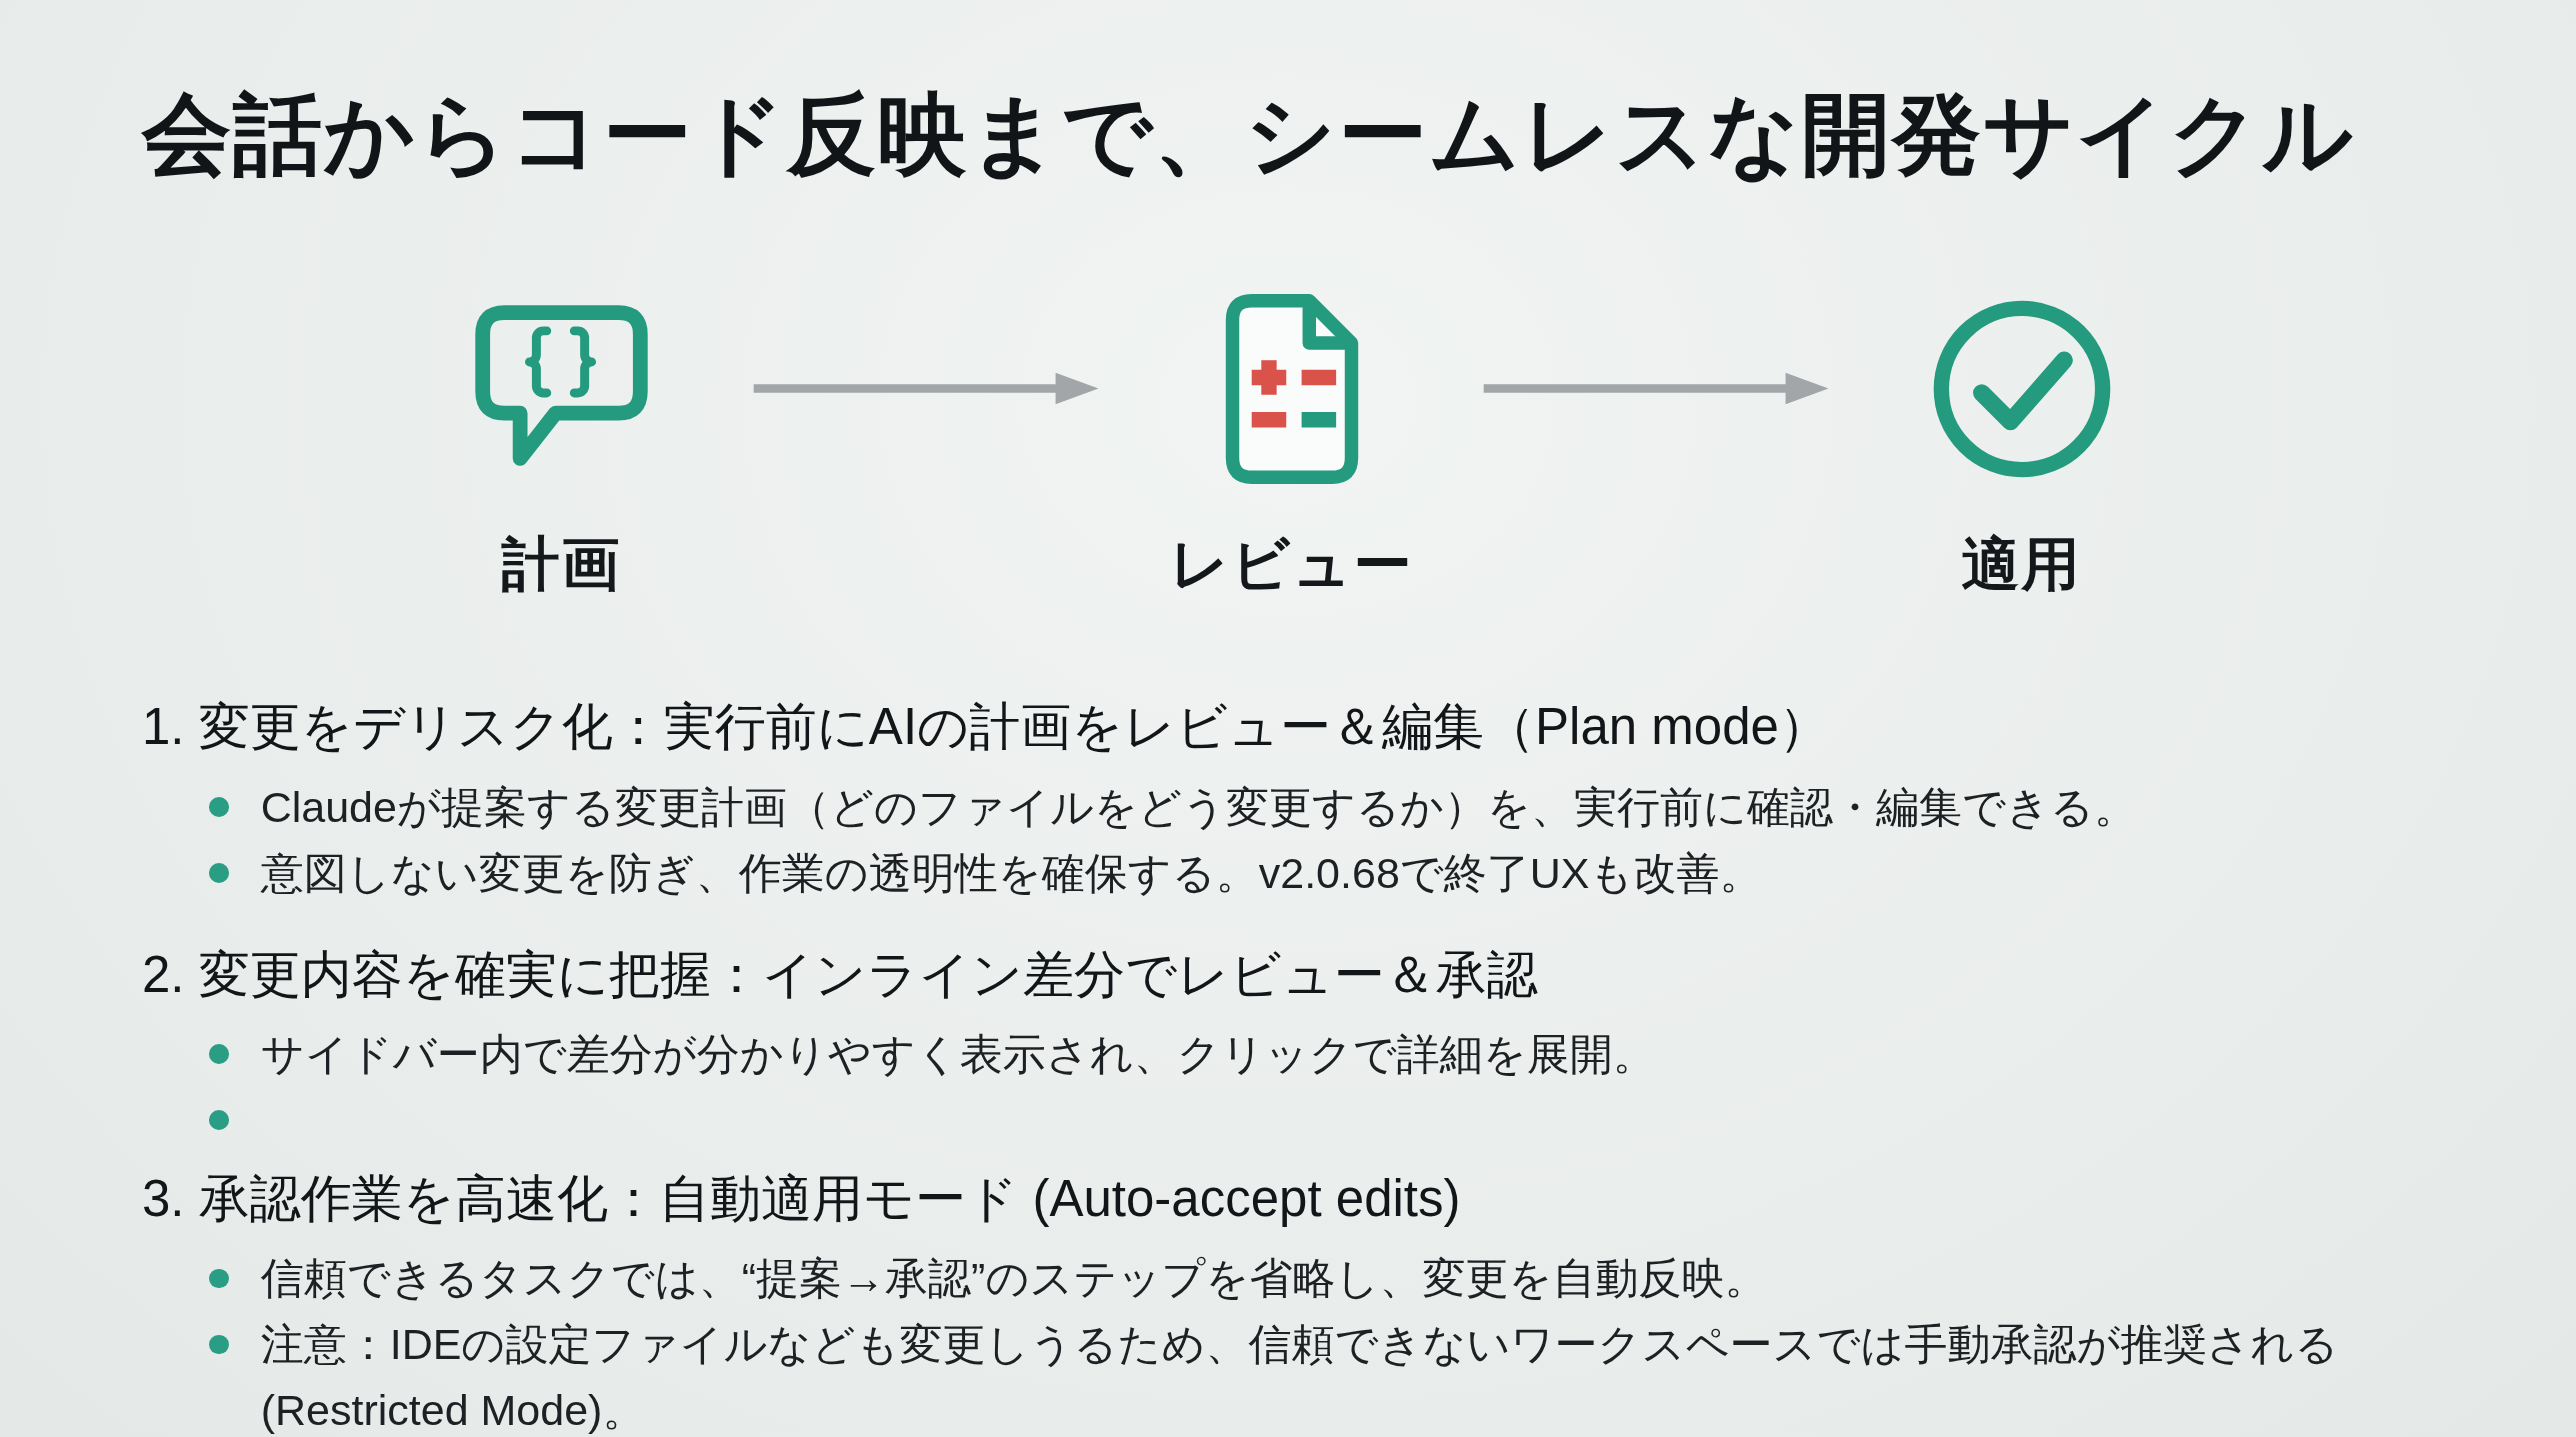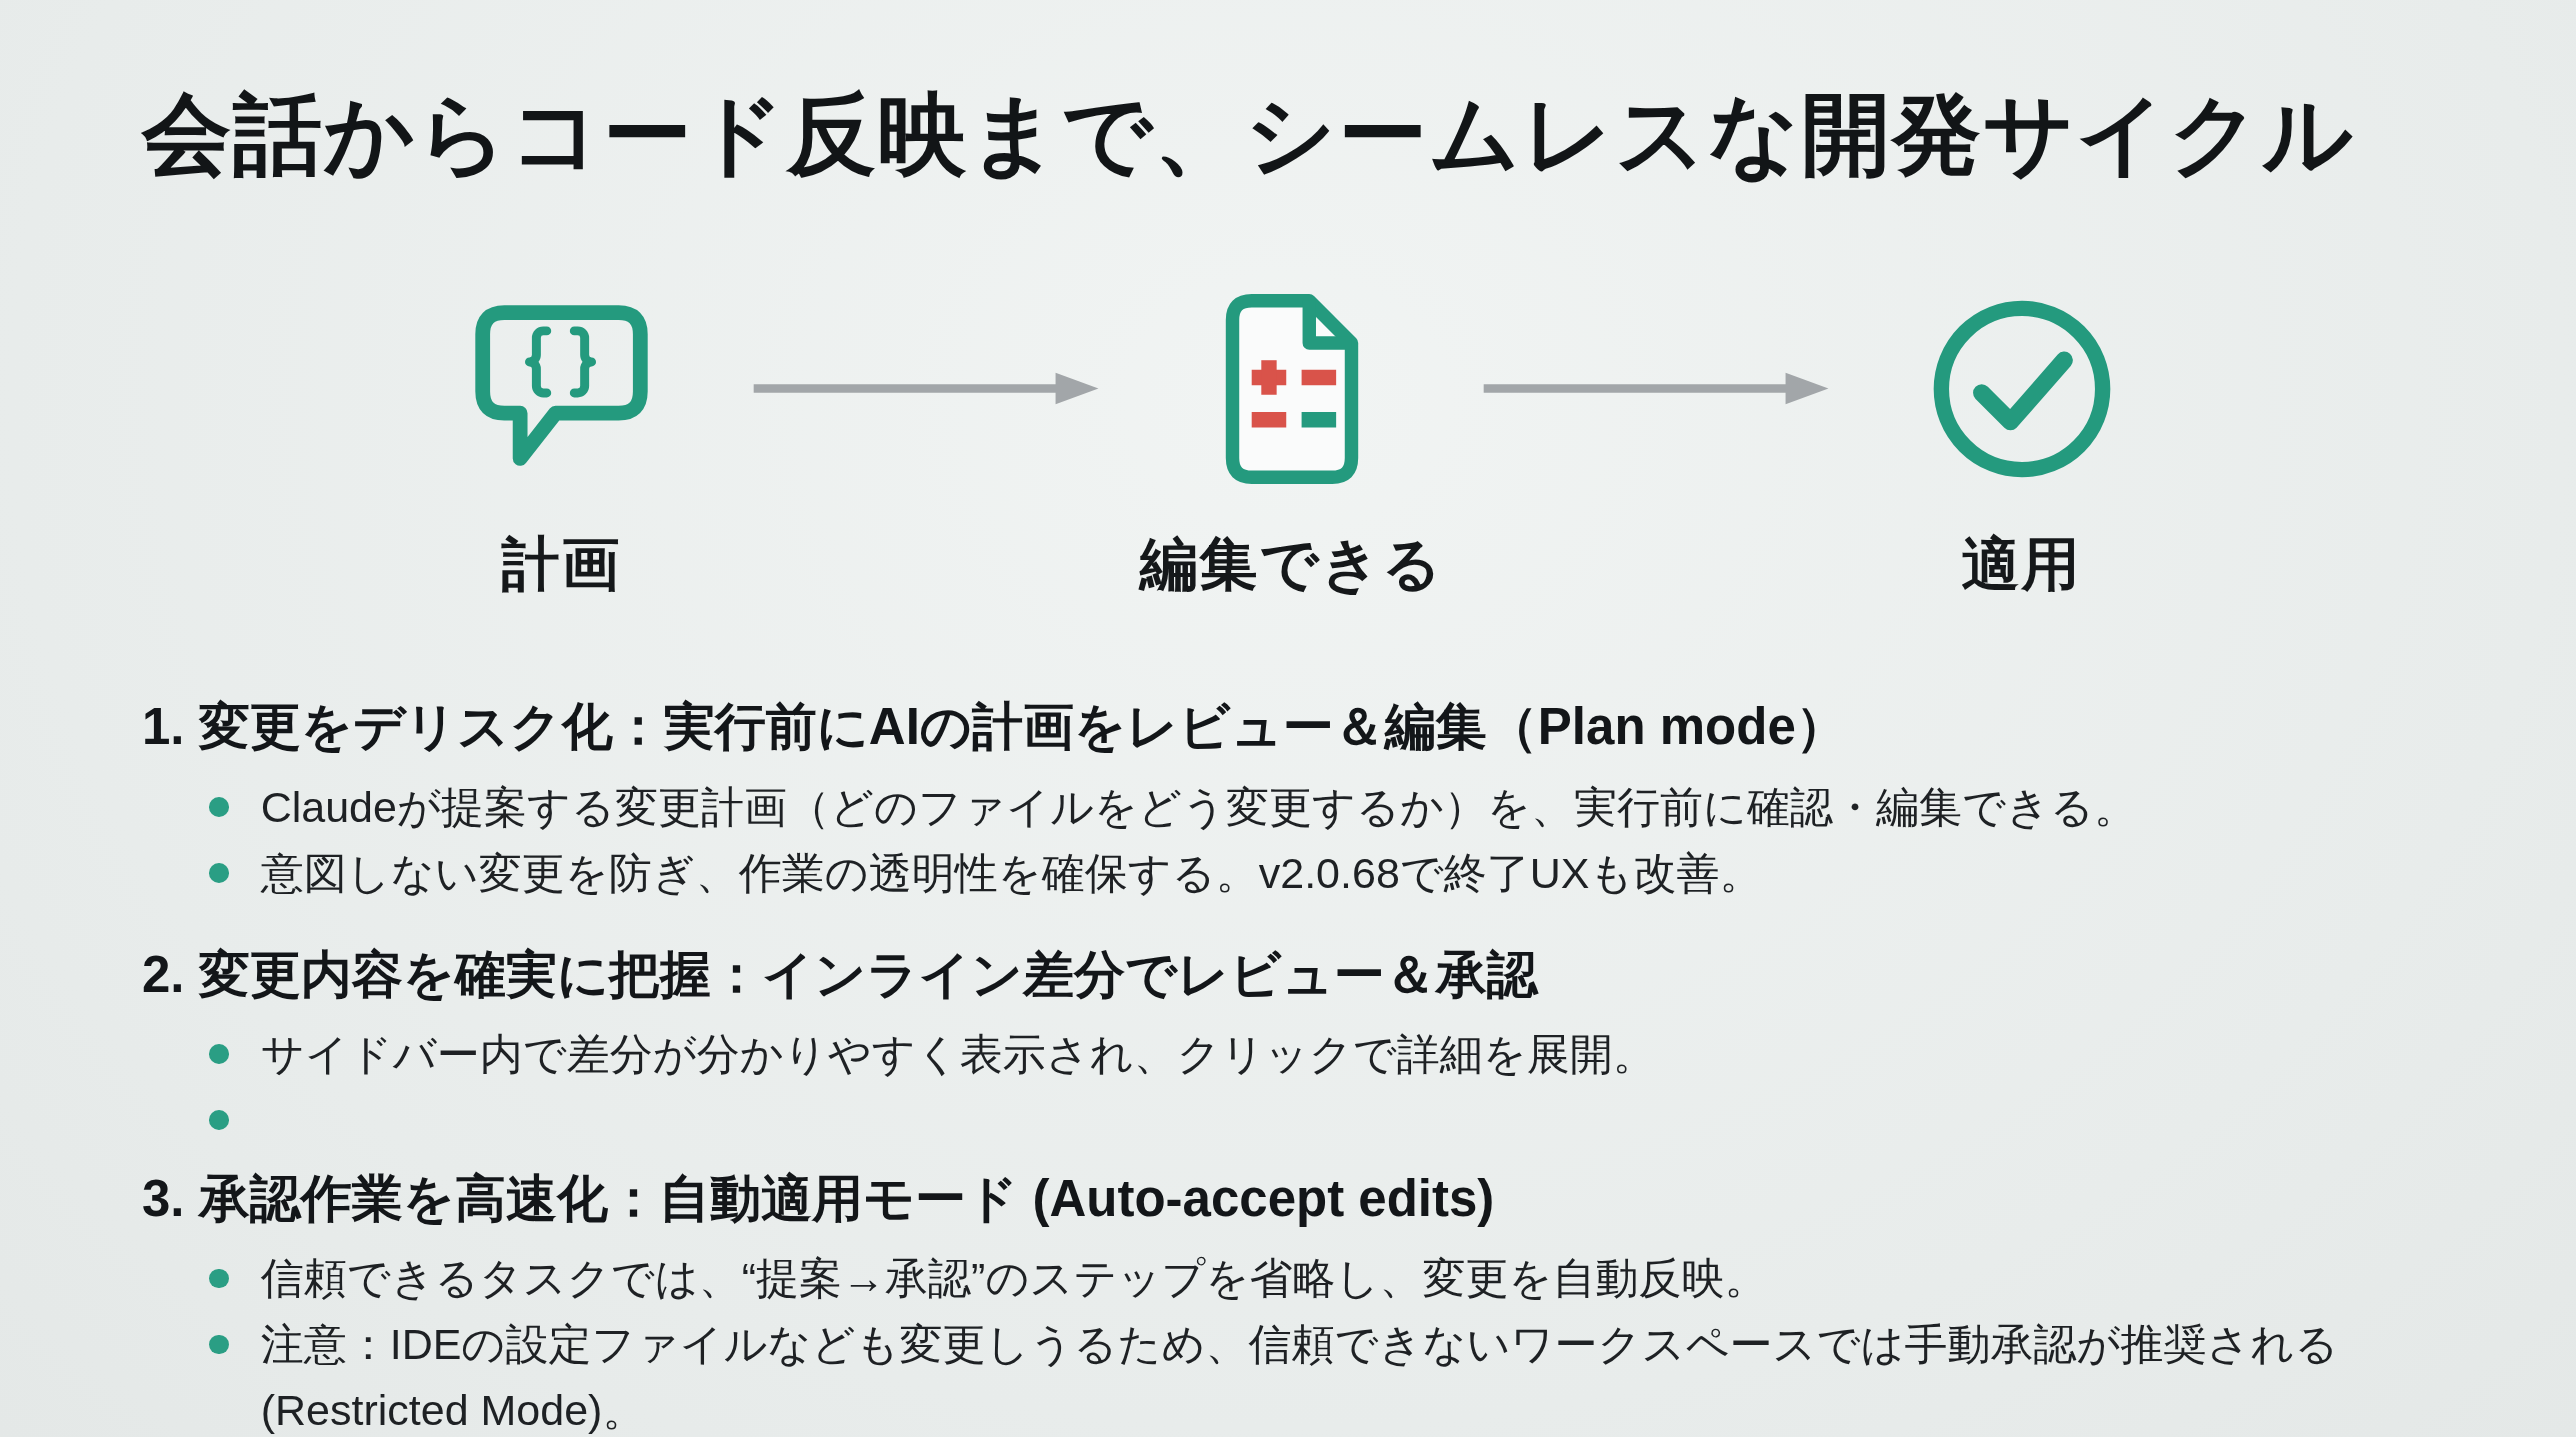--- a/index.html
+++ b/index.html
@@ -29,21 +29,21 @@
   .step{width:309px;display:flex;flex-direction:column;align-items:center;}
   .step-icon{height:192px;display:flex;align-items:center;justify-content:center;}
   .step-label{margin-top:41px;font-size:58px;font-weight:700;color:#15181a;letter-spacing:1.9px;}
   .arrow{width:421px;display:flex;justify-content:center;margin-top:75px;}
   
   .content{margin:90px 140px 0 142px;}
   .section{margin-top:36px;}
   .section:first-child{margin-top:0;}
   .section-heading{
     font-size:51px;
-    font-weight:700;
+    font-weight:400;
     line-height:1.3;
     color:#131619;
     margin:0 0 13px 0;
   }
   .bullet{
     display:flex;
     align-items:flex-start;
     gap:32px;
     padding-left:67px;
   }
@@ -96,21 +96,21 @@
           <path d="M46 4 V26 H68" fill="none" stroke="#249a7e" stroke-width="7" stroke-linejoin="round"></path>
           <g stroke-width="8" stroke-linecap="butt">
             <line x1="16" y1="44" x2="34" y2="44" stroke="#d9534a"></line>
             <line x1="25" y1="35" x2="25" y2="53" stroke="#d9534a"></line>
             <line x1="42" y1="44" x2="60" y2="44" stroke="#d9534a"></line>
             <line x1="16" y1="66" x2="34" y2="66" stroke="#d9534a"></line>
             <line x1="42" y1="66" x2="60" y2="66" stroke="#249a7e"></line>
           </g>
         </svg>
       </span>
-      <span class="step-label">編集できる</span>
+      <span class="step-label">レビュー</span>
     </div>
 
     <div class="arrow">
       <svg width="356" height="41" viewBox="0 0 380 44">
         <line x1="4" y1="22" x2="330" y2="22" stroke="#a2a6a9" stroke-width="9"></line>
         <polygon points="328,5 328,39 374,22" fill="#a2a6a9"></polygon>
       </svg>
     </div>
 
     <div class="step">

